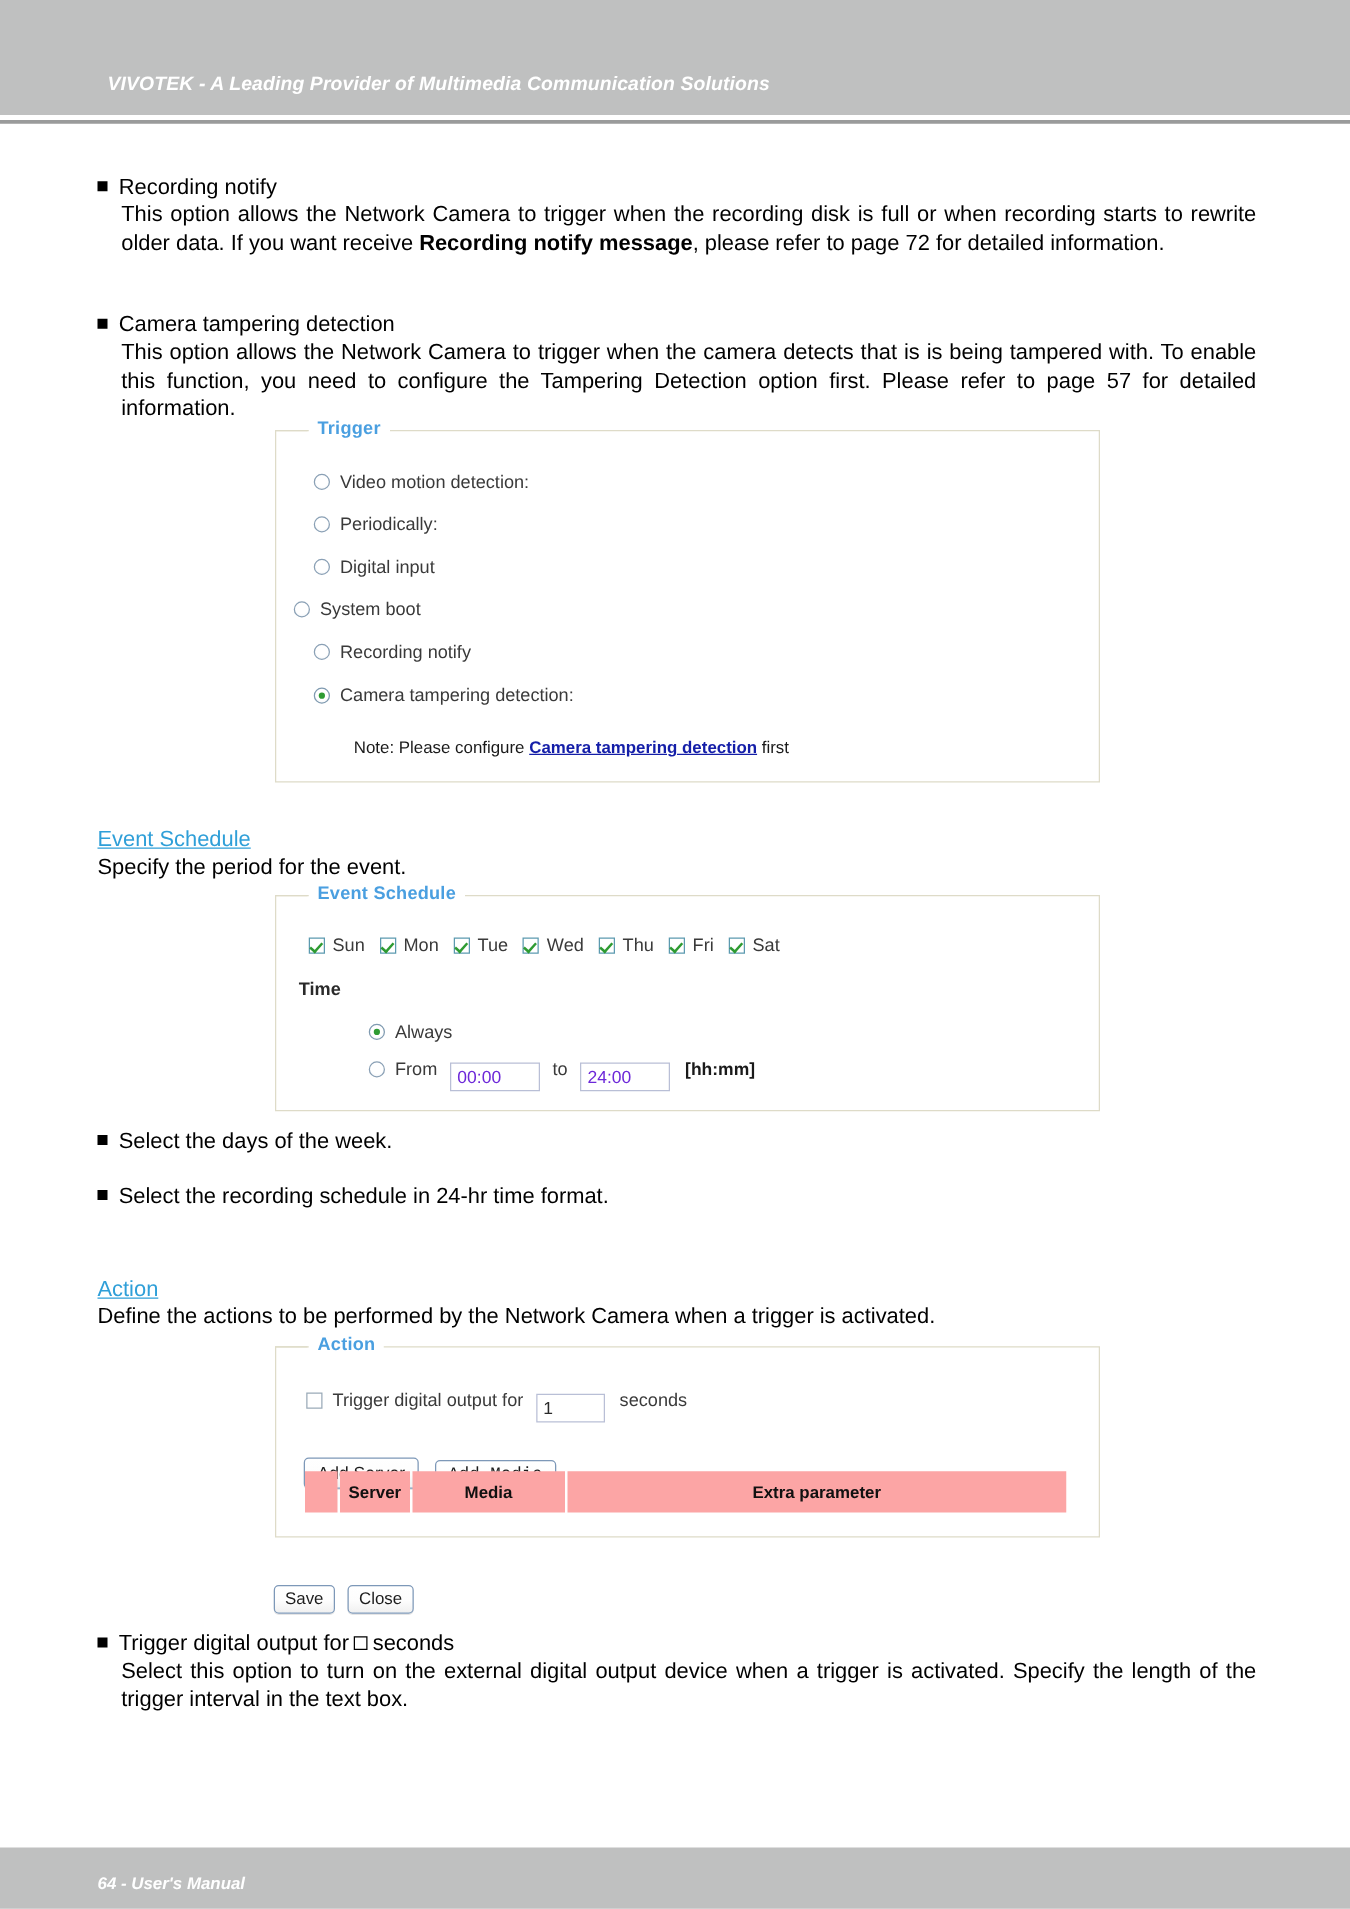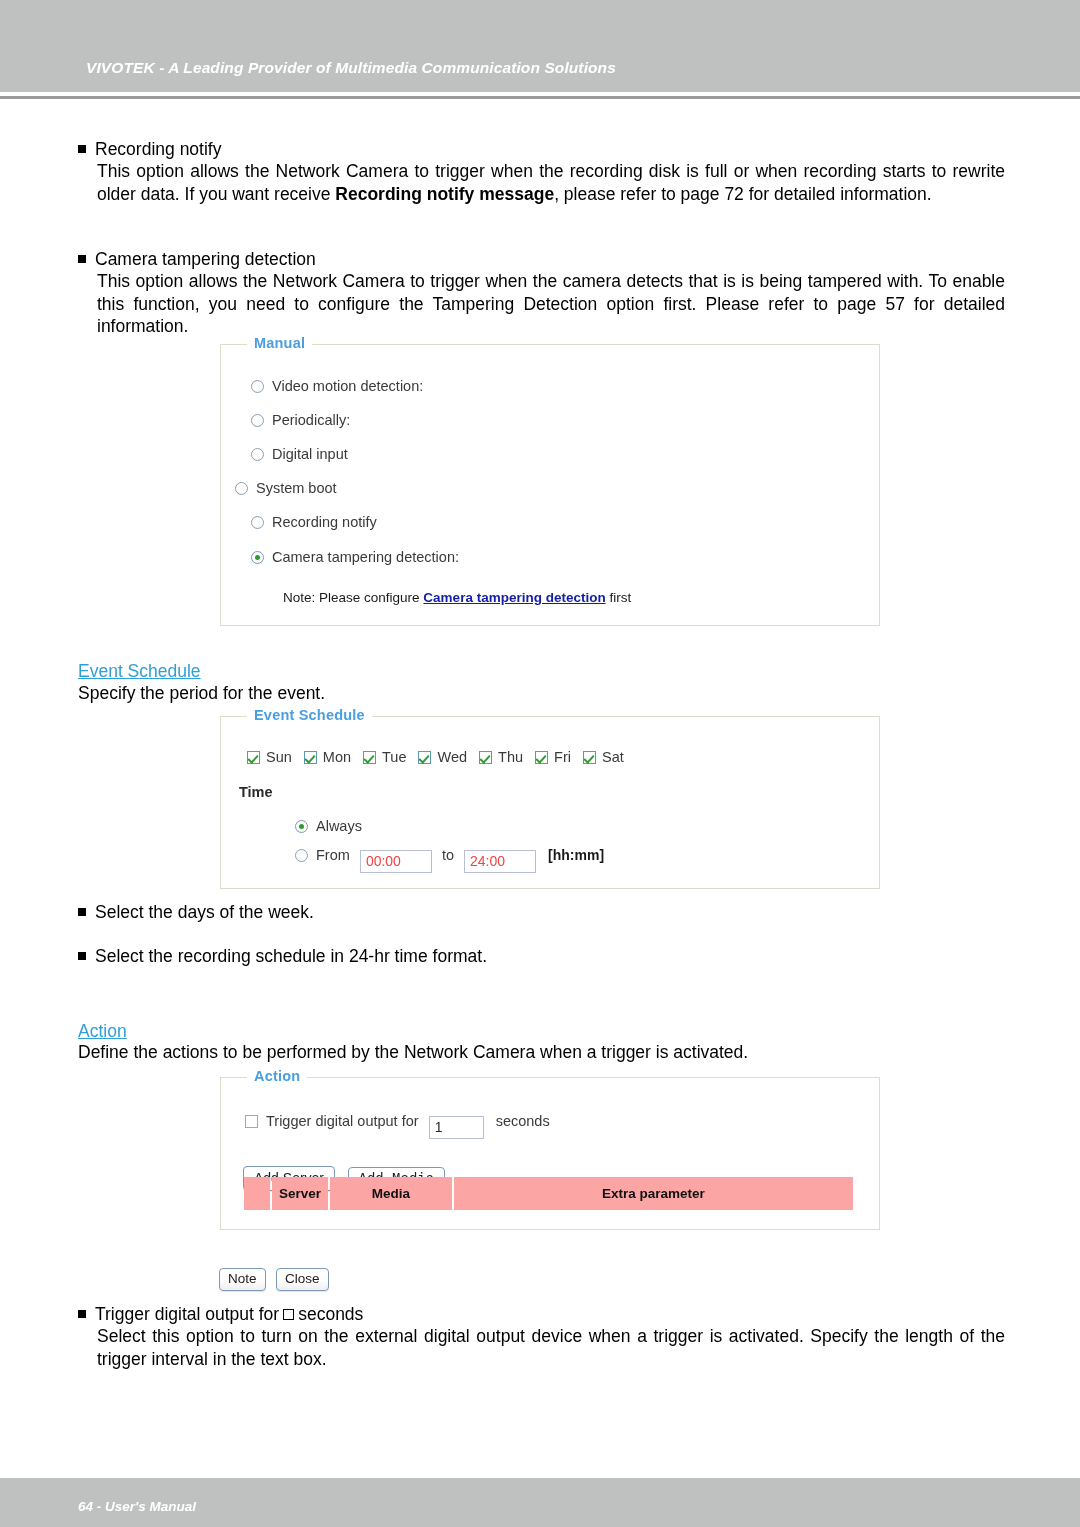--- a/index.html
+++ b/index.html
@@ -200,21 +200,21 @@
     display: inline-block;
     border: 1px solid #b9bfd6;
     background: #ffffff;
     height: 23px;
     line-height: 21px;
     font-size: 14px;
     color: #2a2a2a;
     padding: 0 5px;
     vertical-align: -6px;
   }
-  .tinput.ph { color: #ef4444; }
+  .tinput.ph { color: #6d28d9; }
 
   
   .btn {
     display: inline-block;
     border: 1px solid #7d98b8;
     border-radius: 4px;
     background: linear-gradient(to bottom, #ffffff 0%, #fdfdfd 55%, #f0f0f0 100%);
     font-size: 14px;
     color: #1c1c1c;
     padding: 3px 10px 4px 10px;
@@ -282,21 +282,21 @@
 
   <div class="bullet-block" style="left:78px; top:248px; width:928px;">
     <div class="bullet-head">
       <span class="sq"></span><span>Camera tampering detection</span>
     </div>
     <div class="bullet-body" style="width:908px;">This option allows the Network Camera to trigger when the camera detects that is is being tampered with. To enable this function, you need to configure the Tampering Detection option first. Please refer to page 57 for detailed information.</div>
   </div>
 
   <div class="panel" style="left:220px; top:344px; width:660px; height:282px;">
     <div class="panel-notch" style="left:-1px; width:26px;"></div>
-    <div class="panel-legend" style="left:26px;">Manual</div>
+    <div class="panel-legend" style="left:26px;">Trigger</div>
 
     <div class="opt-row" style="left:30px; top:33px;">
       <span class="radio"></span><span class="lbl">Video motion detection:</span>
     </div>
     <div class="opt-row" style="left:30px; top:67px;">
       <span class="radio"></span><span class="lbl">Periodically:</span>
     </div>
     <div class="opt-row" style="left:30px; top:101px;">
       <span class="radio"></span><span class="lbl">Digital input</span>
     </div>
@@ -374,21 +374,21 @@
           <th style="width:26px;"></th>
           <th style="width:56px;">Server</th>
           <th style="width:122px;">Media</th>
           <th style="width:400px;">Extra parameter</th>
         </tr>
       </thead>
     </table>
   </div>
 
   <div style="position:absolute; left:219px; top:1248px;">
-    <span class="btn small">Note</span>
+    <span class="btn small">Save</span>
     <span class="btn small" style="margin-left:6px;">Close</span>
   </div>
 
   <div class="bullet-block" style="left:78px; top:1303px; width:928px;">
     <div class="bullet-head">
       <span class="sq"></span><span>Trigger digital output for</span><span class="inline-box"></span><span>seconds</span>
     </div>
     <div class="bullet-body" style="width:908px;">Select this option to turn on the external digital output device when a trigger is activated. Specify the length of the trigger interval in the text box.</div>
   </div>
 

